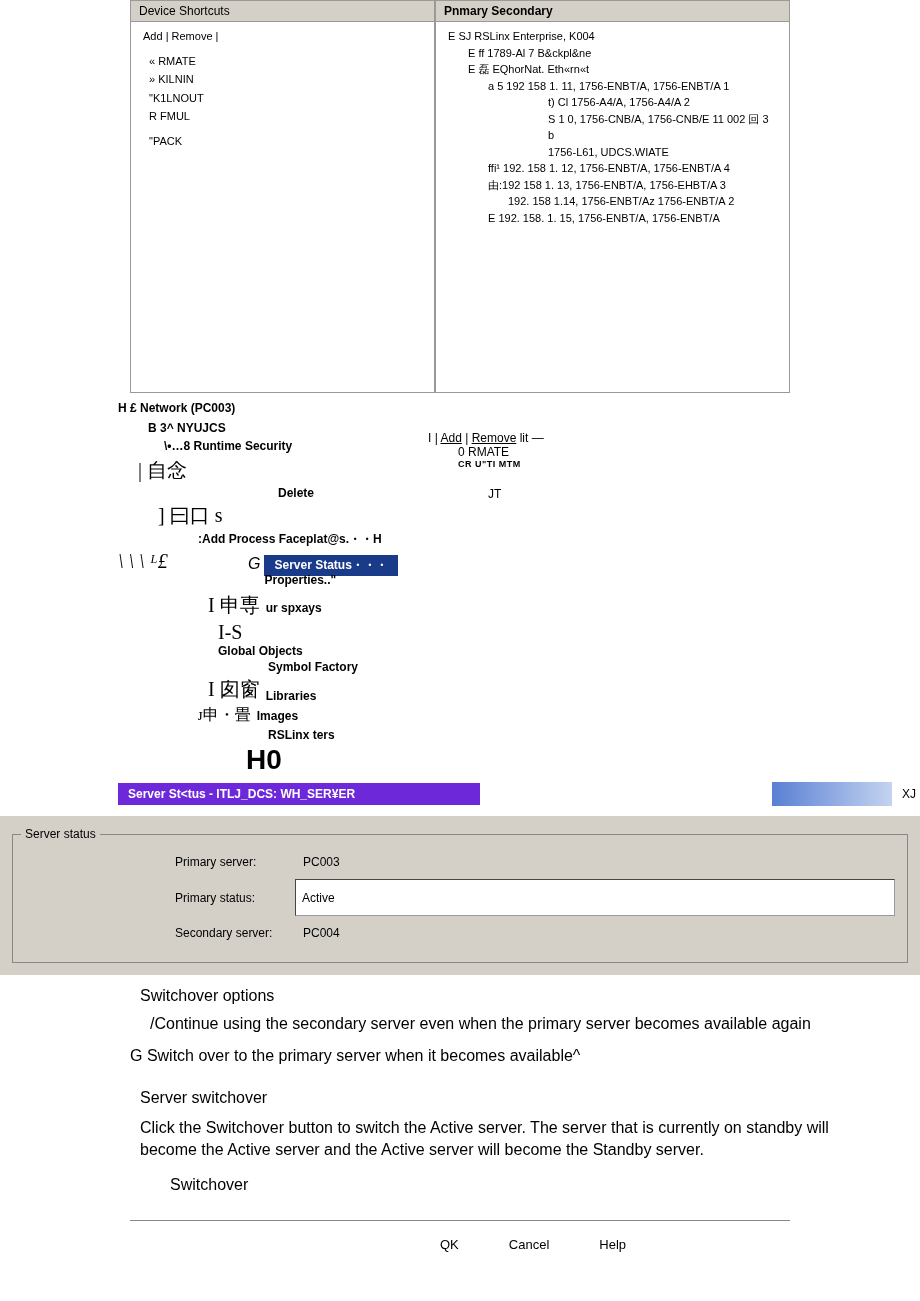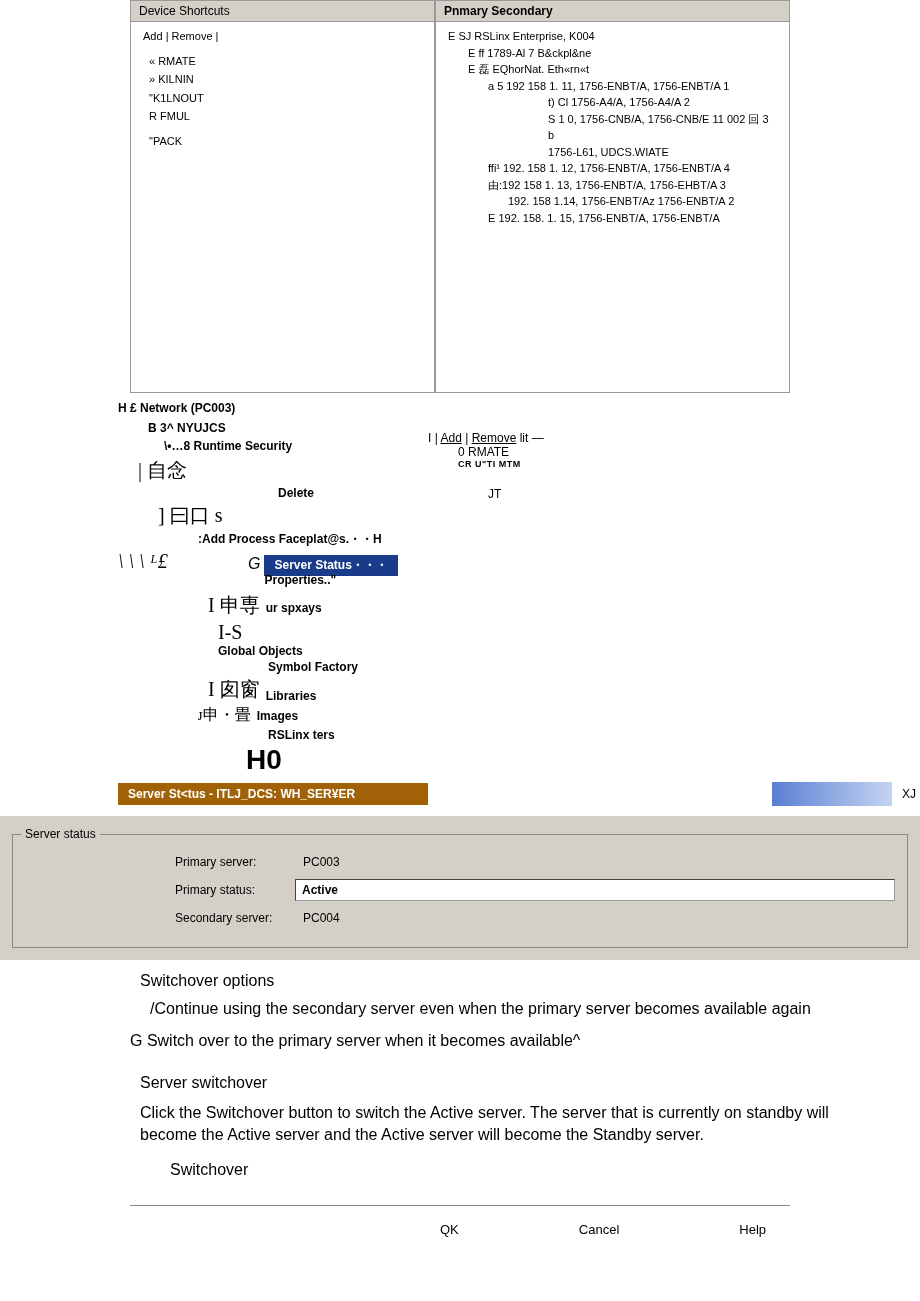--- a/index.html
+++ b/index.html
@@ -36,44 +36,44 @@
     .h0-big { font-size: 28px; font-weight: bold; margin-left: 128px; }
     
     .add-remove2 { font-size: 12px; }
     .underline { text-decoration: underline; }
     .rmate2 { margin-left: 30px; }
     .cru { margin-left: 30px; font-size: 9px; font-weight: bold; letter-spacing: 0.5px; }
     .jt2 { margin-left: 60px; margin-top: 18px; }
     
     
     .status-titlebar { display: flex; align-items: center; margin-top: 6px; }
-    .status-title-left { background: #a16207; color: #fff; padding: 4px 10px; font-weight: bold; width: 310px; margin-left: 118px; }
+    .status-title-left { background: #6d28d9; color: #fff; padding: 4px 10px; font-weight: bold; width: 362px; margin-left: 118px; }
     .status-title-spacer { flex: 1; background: #fff; height: 24px; }
     .status-title-right { background: linear-gradient(90deg,#5a7fd4,#c4d4f0); width: 120px; height: 24px; }
     .xj-label { margin-left: 6px; padding: 4px; }
     
     
     .groupbox-wrap { background: #d4d0c8; padding: 12px; margin: 10px 0 0 0; }
     .groupbox { border: 1px solid #888; padding: 10px 12px 12px 12px; position: relative; margin-top: 6px; }
     .groupbox-title { position: absolute; top: -8px; left: 8px; background: #d4d0c8; padding: 0 4px; font-size: 12px; }
     .field-row { display: flex; align-items: center; margin: 10px 0; padding-left: 150px; }
     .field-label { width: 120px; font-size: 12px; }
     .field-value-text { padding-left: 8px; font-size: 12px; }
-    .field-value-input { flex: 1; border: 1px inset #999; background: #fff; padding: 2px 6px; font-size: 12px; height: 22px; font-weight: bold; }
+    .field-value-input { flex: 1; border: 1px inset #999; background: #fff; padding: 2px 6px; font-size: 12px; height: 37px; }
     
     
     .switchover-section { padding: 12px 30px 6px 140px; font-size: 16px; }
     .switchover-header { margin-bottom: 10px; }
     .radio-line { margin: 6px 0; }
     .srv-switch-header { margin-top: 24px; margin-bottom: 10px; }
     .srv-switch-desc { line-height: 1.4; margin-bottom: 14px; }
     .switchover-btn { margin-left: 30px; margin-bottom: 10px; }
     
     .bottom-hr { border: none; border-top: 1px solid #888; margin: 10px 130px 16px 130px; }
-    .dialog-buttons { display: flex; gap: 120px; padding-left: 440px; padding-bottom: 20px; font-size: 13px; }
+    .dialog-buttons { display: flex; gap: 50px; padding-left: 440px; padding-bottom: 20px; font-size: 13px; }
     .dlg-btn { }
   </style>
 </head>
 <body>
 
 <div class="top-panels">
   <div class="panel panel-left">
     <div class="panel-header">Device Shortcuts</div>
     <div class="panel-body">
       <div>Add | Remove |</div>

